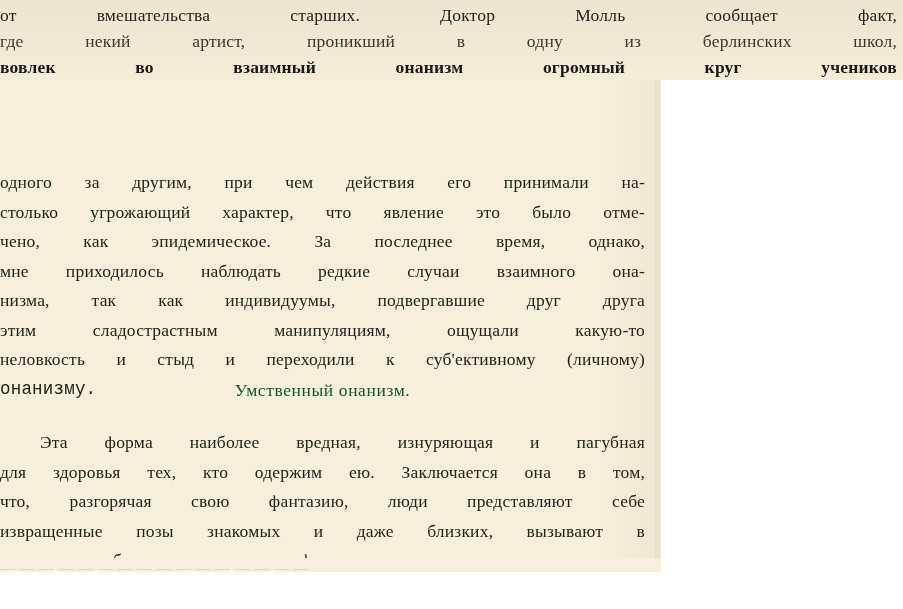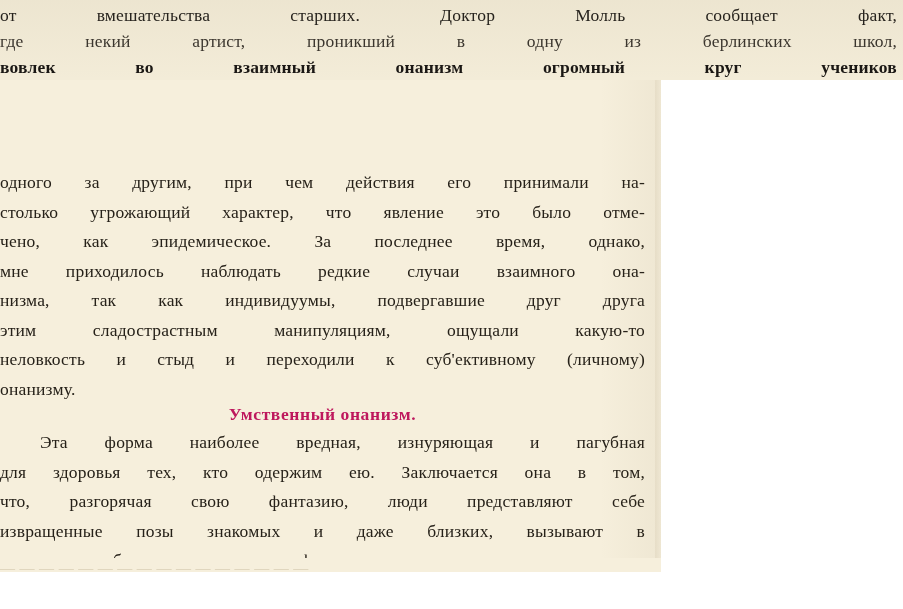--- a/index.html
+++ b/index.html
@@ -99,31 +99,32 @@
     font-size: 17.5px;
     line-height: 29.5px;
     letter-spacing: 0.2px;
     white-space: nowrap;
     text-align: justify;
     text-align-last: justify;
     color: #262119;
   }
   .body-lines .ln.last {
     text-align-last: left;
+    font-family: Liberation Mono, monospace;
   }
 
   .heading {
     left: 0;
-    top: 324px;
+    top: 300px;
     width: 645px;
     text-align: center;
     font-size: 17.5px;
-    font-weight: bold;
+    font-weight: normal;
     letter-spacing: 0.6px;
-    color: #be185d;
+    color: #14532d;
   }
 
   .body-lines2 {
     left: 0;
     top: 348px;
     width: 645px;
   }
   .body-lines2 .ln {
     display: block;
     font-size: 17.5px;

